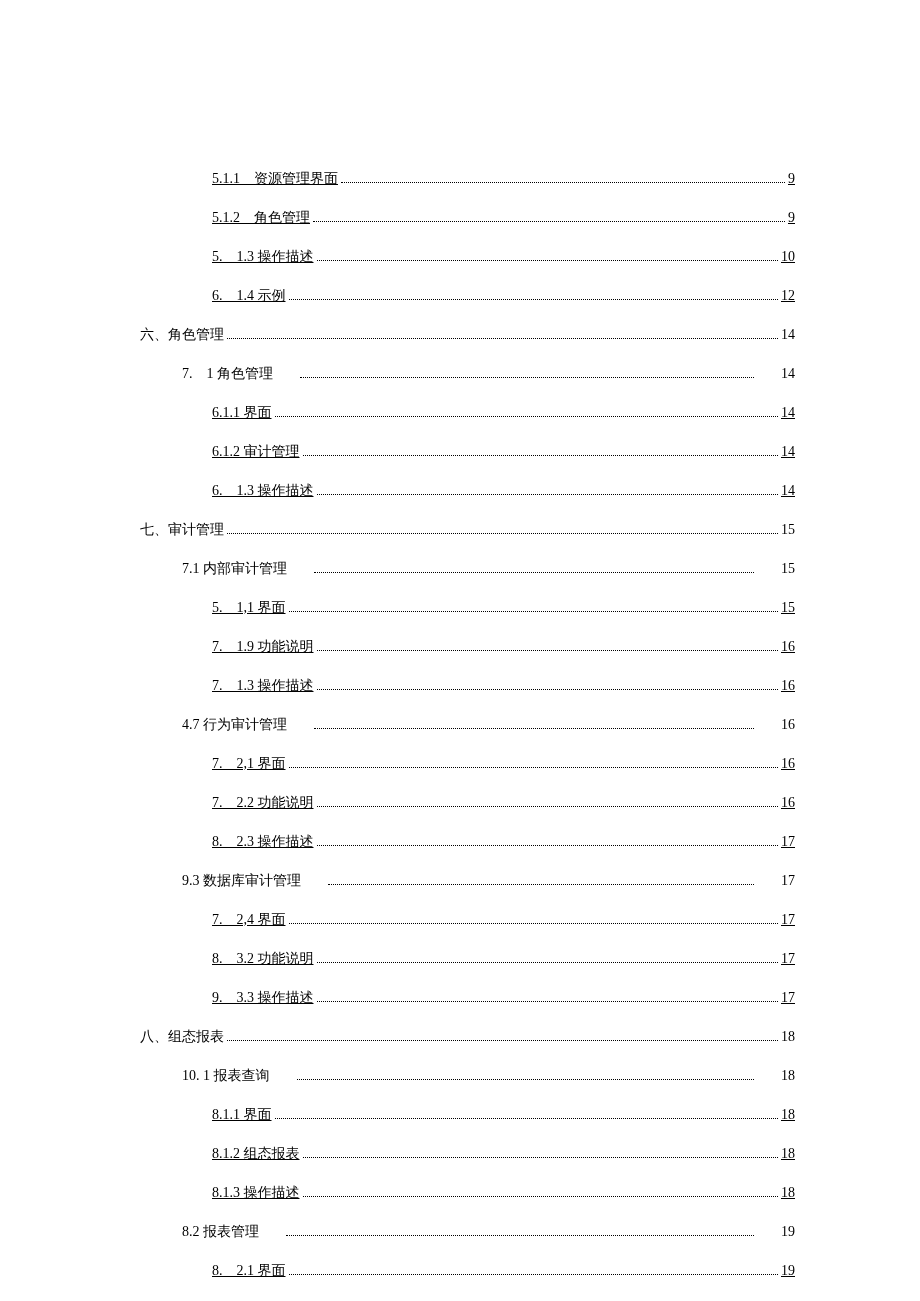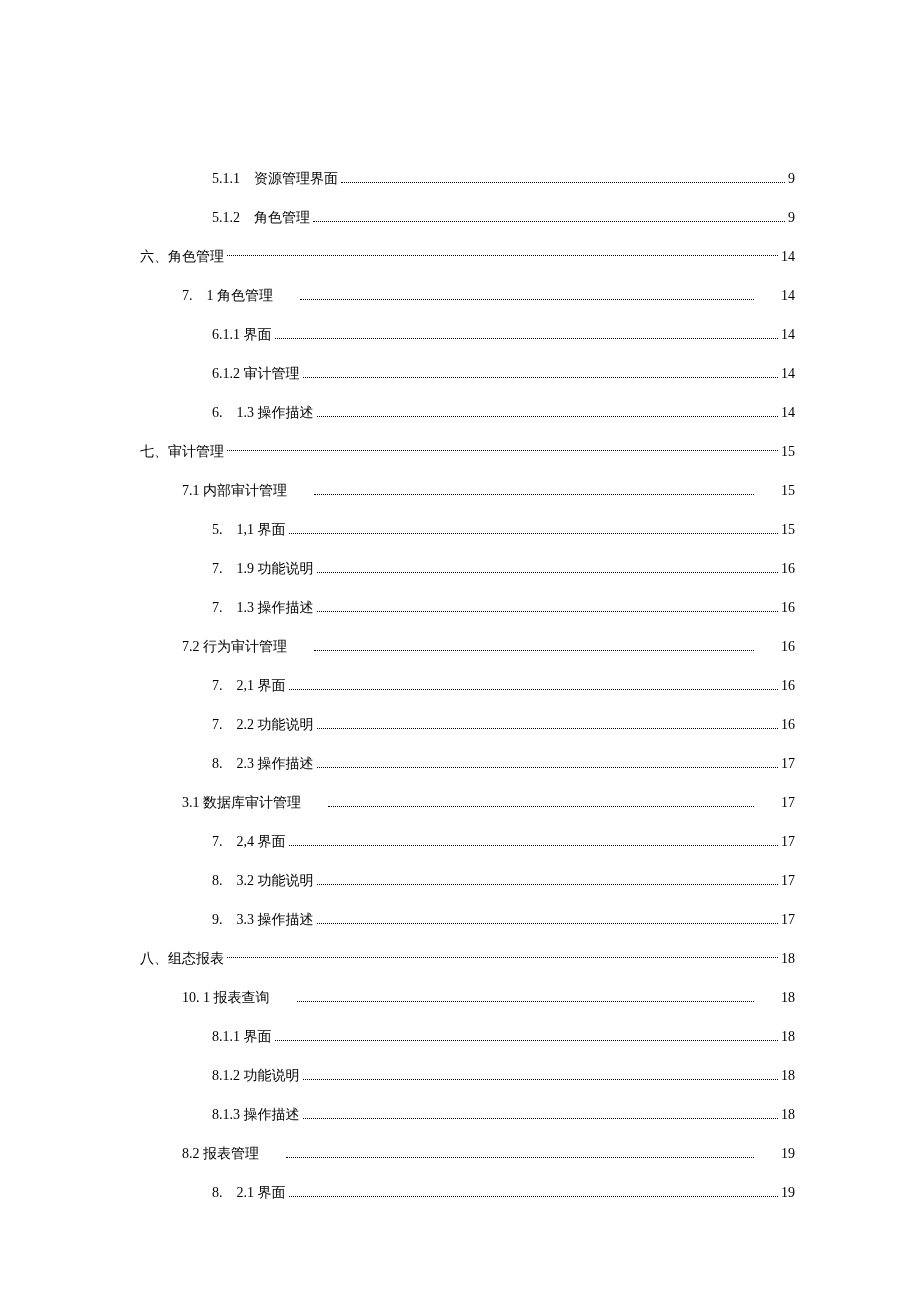--- a/index.html
+++ b/index.html
@@ -29,44 +29,54 @@
       flex: 1;
       border-bottom: 1.5px dotted #000;
       margin: 0 3px 3px 3px;
       min-width: 10px;
     }
     .toc-page {
       flex-shrink: 0;
     }
     .indent-1 {
       padding-left: 0px;
-      align-items: center;
     }
     .indent-2 {
       padding-left: 42px;
       gap: 24px;
     }
     .indent-3 {
       padding-left: 72px;
+      text-decoration: underline;
     }
   </style>
 </head>
 <body>
 
 <div id="toc-container">
     <div class="toc-line indent-3">
       <span class="toc-label">5.1.1　资源管理界面</span>
       <span class="toc-dots"></span>
       <span class="toc-page">9</span>
     </div>
     <div class="toc-line indent-3">
       <span class="toc-label">5.1.2　角色管理</span>
       <span class="toc-dots"></span>
       <span class="toc-page">9</span>
     </div>
+    <div class="toc-line indent-3">
+      <span class="toc-label">5.　1.3 操作描述</span>
+      <span class="toc-dots"></span>
+      <span class="toc-page">10</span>
+    </div>
+    <div class="toc-line indent-3">
+      <span class="toc-label">6.　1.4 示例</span>
+      <span class="toc-dots"></span>
+      <span class="toc-page">12</span>
+    </div>
     <div class="toc-line indent-1">
       <span class="toc-label">六、角色管理</span>
       <span class="toc-dots"></span>
       <span class="toc-page">14</span>
     </div>
     <div class="toc-line indent-2">
       <span class="toc-label">7.　1 角色管理</span>
       <span class="toc-dots"></span>
       <span class="toc-page">14</span>
     </div>
@@ -104,41 +114,41 @@
       <span class="toc-label">7.　1.9 功能说明</span>
       <span class="toc-dots"></span>
       <span class="toc-page">16</span>
     </div>
     <div class="toc-line indent-3">
       <span class="toc-label">7.　1.3 操作描述</span>
       <span class="toc-dots"></span>
       <span class="toc-page">16</span>
     </div>
     <div class="toc-line indent-2">
-      <span class="toc-label">7.2 行为审计管理</span>
+      <span class="toc-label">4.7 行为审计管理</span>
       <span class="toc-dots"></span>
       <span class="toc-page">16</span>
     </div>
     <div class="toc-line indent-3">
       <span class="toc-label">7.　2,1 界面</span>
       <span class="toc-dots"></span>
       <span class="toc-page">16</span>
     </div>
     <div class="toc-line indent-3">
       <span class="toc-label">7.　2.2 功能说明</span>
       <span class="toc-dots"></span>
       <span class="toc-page">16</span>
     </div>
     <div class="toc-line indent-3">
       <span class="toc-label">8.　2.3 操作描述</span>
       <span class="toc-dots"></span>
       <span class="toc-page">17</span>
     </div>
     <div class="toc-line indent-2">
-      <span class="toc-label">3.1 数据库审计管理</span>
+      <span class="toc-label">9.3 数据库审计管理</span>
       <span class="toc-dots"></span>
       <span class="toc-page">17</span>
     </div>
     <div class="toc-line indent-3">
       <span class="toc-label">7.　2,4 界面</span>
       <span class="toc-dots"></span>
       <span class="toc-page">17</span>
     </div>
     <div class="toc-line indent-3">
       <span class="toc-label">8.　3.2 功能说明</span>
@@ -159,21 +169,21 @@
       <span class="toc-label">10. 1 报表查询</span>
       <span class="toc-dots"></span>
       <span class="toc-page">18</span>
     </div>
     <div class="toc-line indent-3">
       <span class="toc-label">8.1.1 界面</span>
       <span class="toc-dots"></span>
       <span class="toc-page">18</span>
     </div>
     <div class="toc-line indent-3">
-      <span class="toc-label">8.1.2 功能说明</span>
+      <span class="toc-label">8.1.2 组态报表</span>
       <span class="toc-dots"></span>
       <span class="toc-page">18</span>
     </div>
     <div class="toc-line indent-3">
       <span class="toc-label">8.1.3 操作描述</span>
       <span class="toc-dots"></span>
       <span class="toc-page">18</span>
     </div>
     <div class="toc-line indent-2">
       <span class="toc-label">8.2 报表管理</span>

